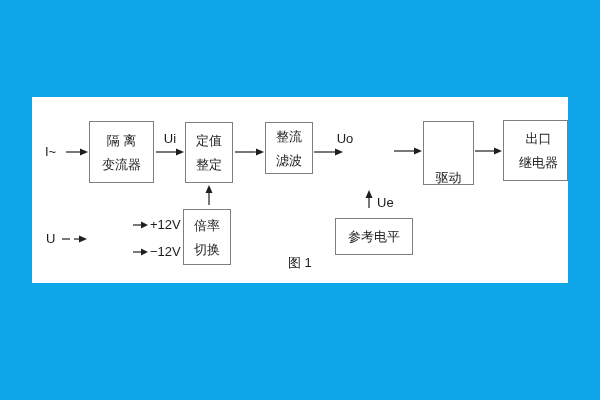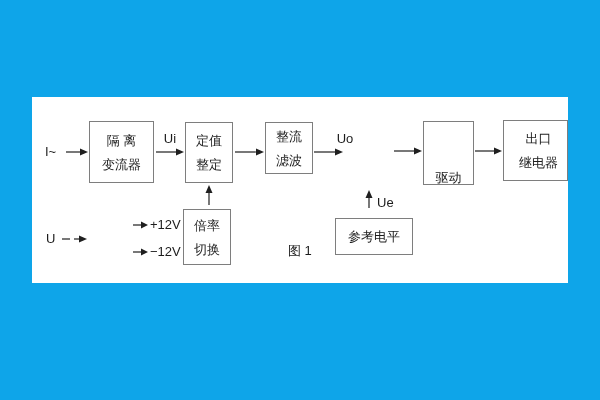--- a/index.html
+++ b/index.html
@@ -148,14 +148,14 @@
   </div>
 
   <div class="lbl" style="left:45px; top:144px;">I~</div>
   <div class="lbl" style="left:46px; top:231px;">U</div>
   <div class="lbl center" style="left:156px; top:131px; width:28px;">Ui</div>
   <div class="lbl center" style="left:331px; top:131px; width:28px;">Uo</div>
   <div class="lbl" style="left:377px; top:195px;">Ue</div>
   <div class="lbl" style="left:150px; top:217px;">+12V</div>
   <div class="lbl" style="left:150px; top:244px;">−12V</div>
 
-  <div id="caption" class="lbl" style="left:288px; top:243px;">图 1</div>
+  <div id="caption" class="lbl" style="left:288px; top:255px;">图 1</div>
 </div>
 
 </body></html>

